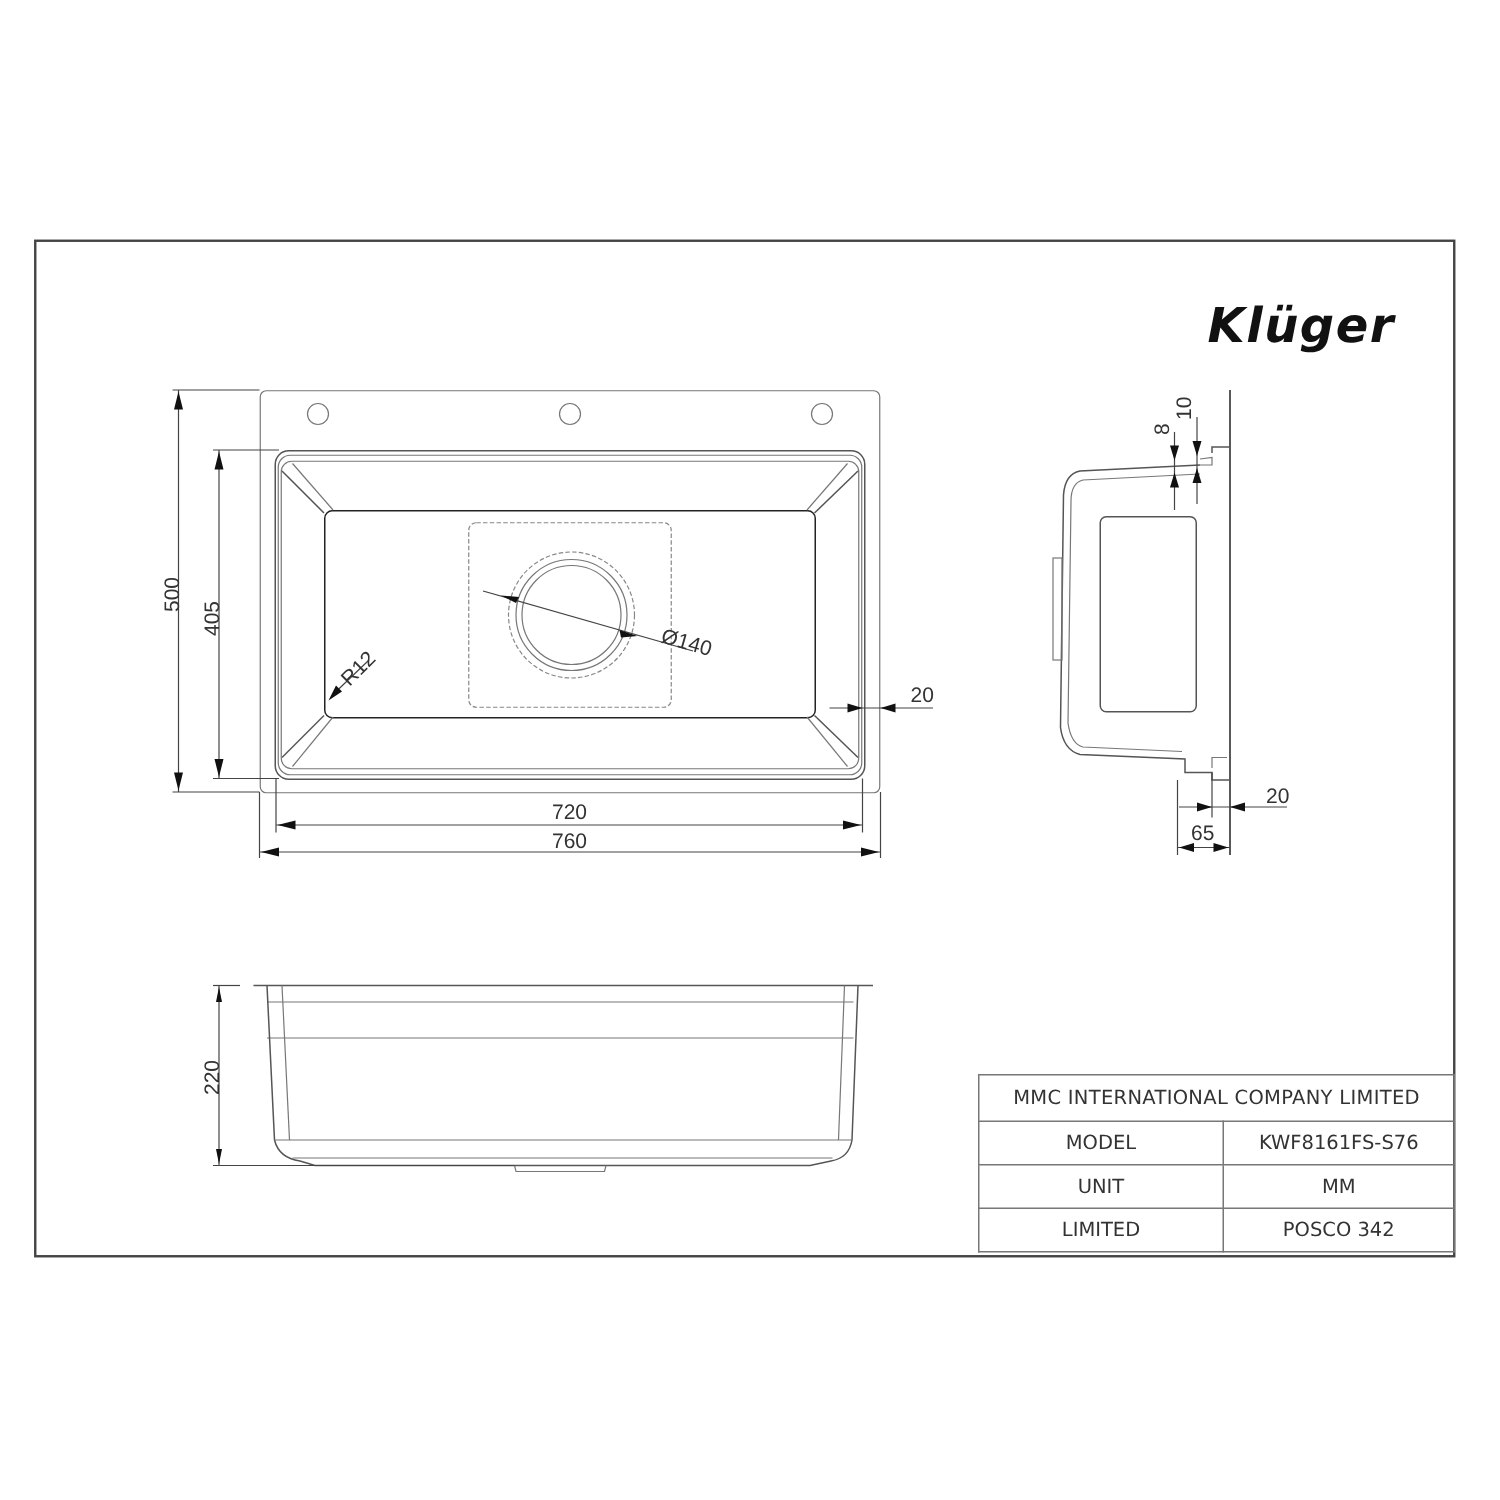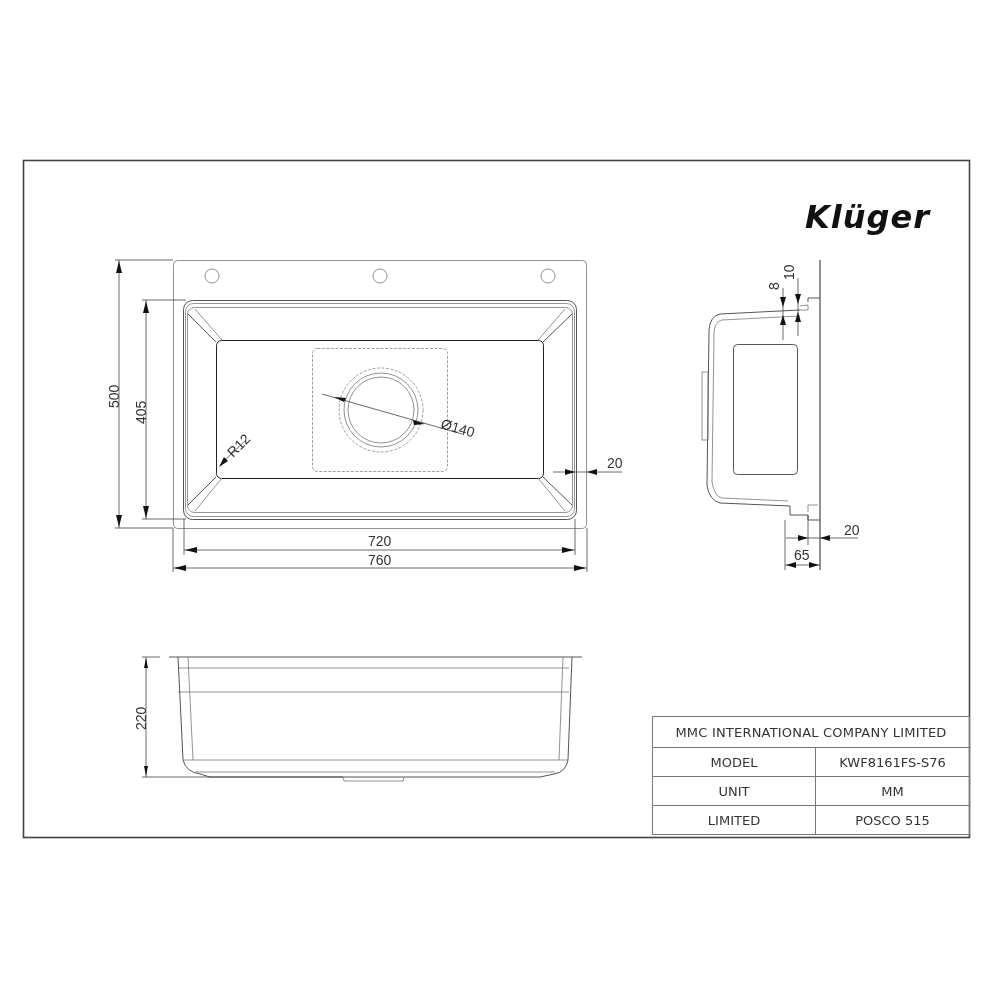--- a/index.html
+++ b/index.html
@@ -167,16 +167,16 @@
   <tr>
     <td class="lab">MODEL</td>
     <td>KWF8161FS-S76</td>
   </tr>
   <tr>
     <td class="lab">UNIT</td>
     <td>MM</td>
   </tr>
   <tr>
     <td class="lab">LIMITED</td>
-    <td>POSCO 515</td>
+    <td>POSCO 342</td>
   </tr>
 </tbody>
   </table>
 
 </body></html>

